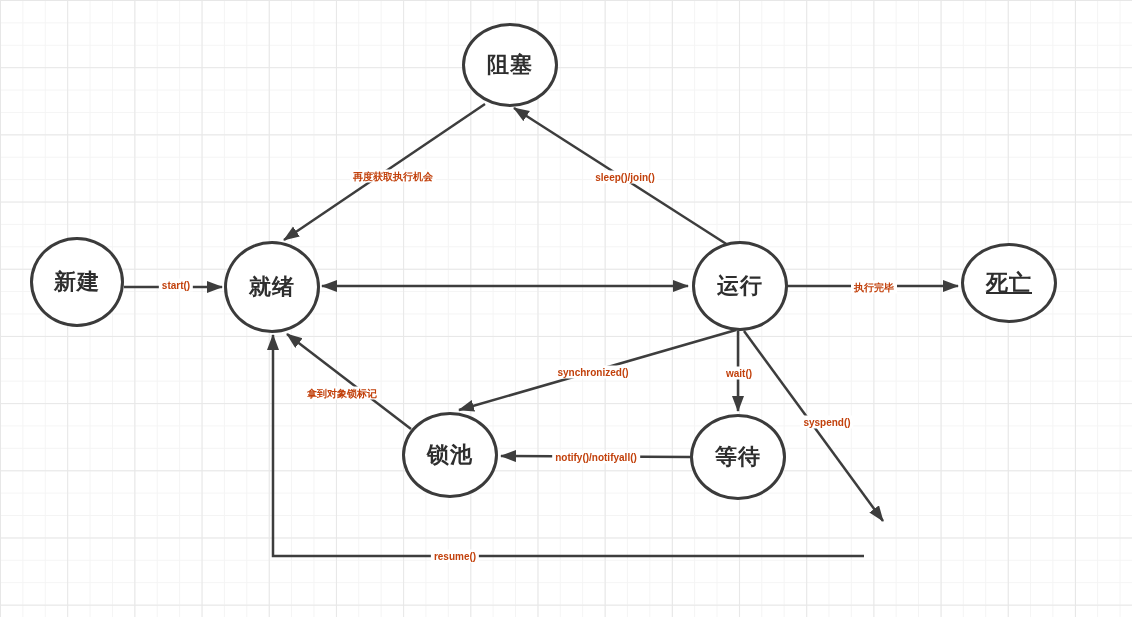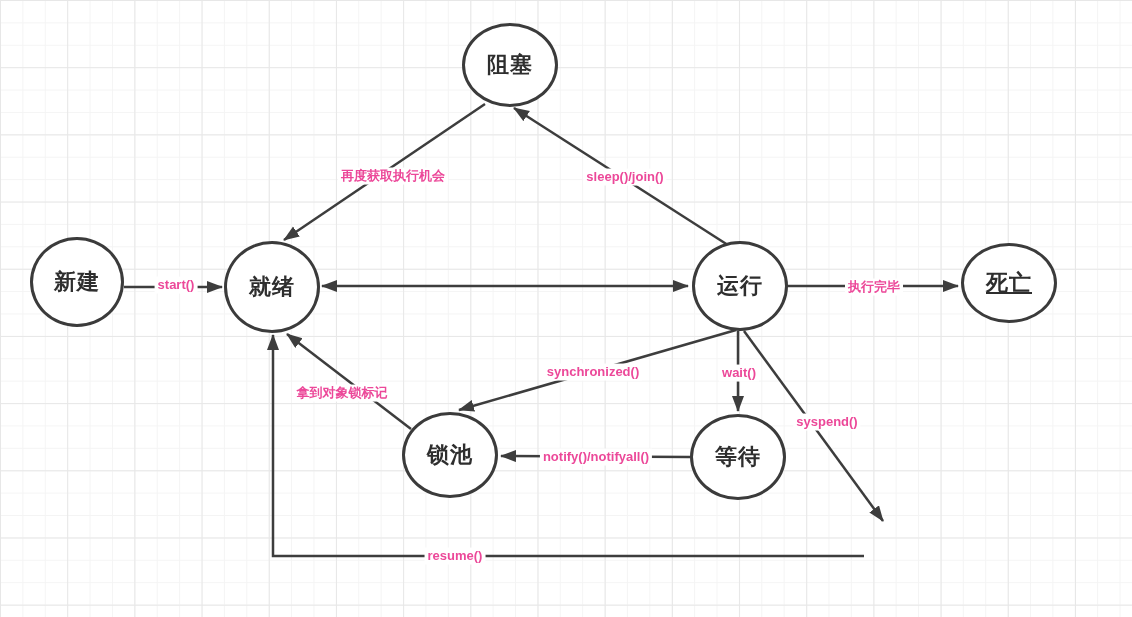--- a/index.html
+++ b/index.html
@@ -26,21 +26,21 @@
     background:#ffffff;
     display:flex; align-items:center; justify-content:center;
     font-size:22px; font-weight:bold; color:#2e2e2e;
     letter-spacing:1px;
   }
   .elabel {
     position:absolute;
     transform:translate(-50%,-50%);
     background:#ffffff;
     padding:0 3px;
-    font-size:13px; font-weight:bold; color:#ec4899;
+    font-size:10px; font-weight:bold; color:#c2410c;
     white-space:nowrap; line-height:1.3;
   }
 </style>
 </head>
 <body>
 
 <div class="canvas">
 
   <svg class="edges" width="1132" height="617" viewBox="0 0 1132 617">
     <defs>

